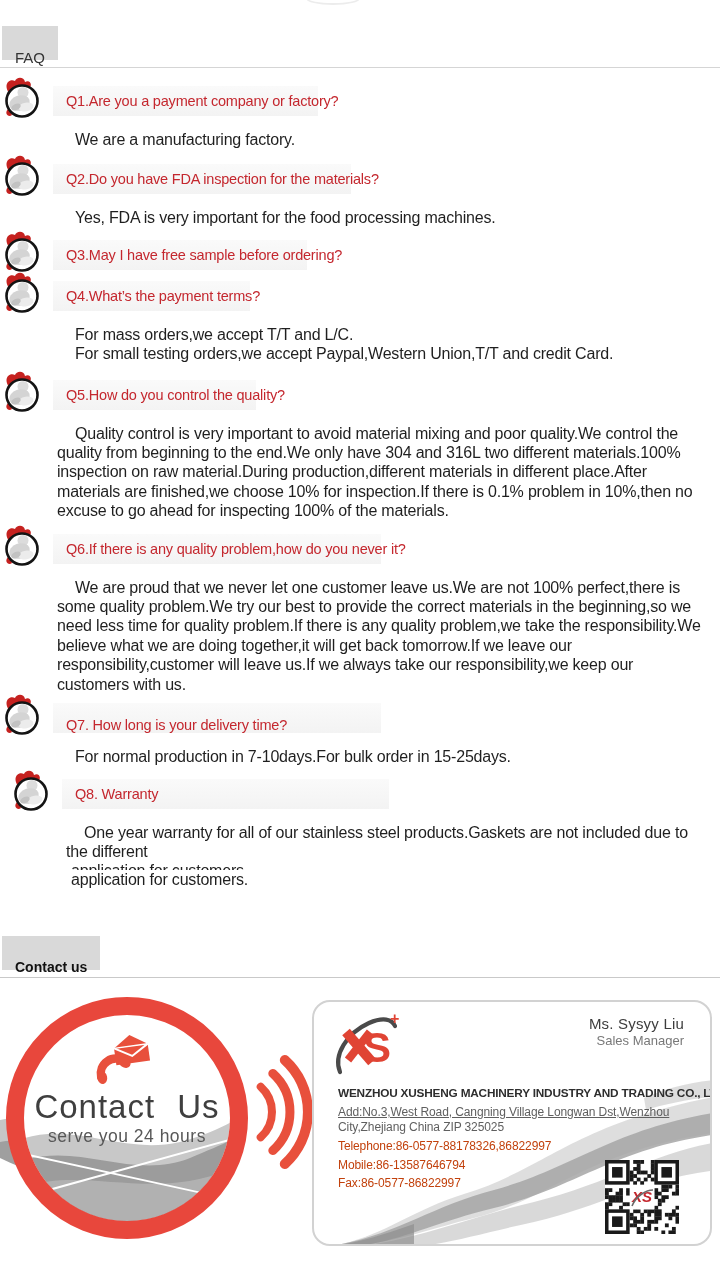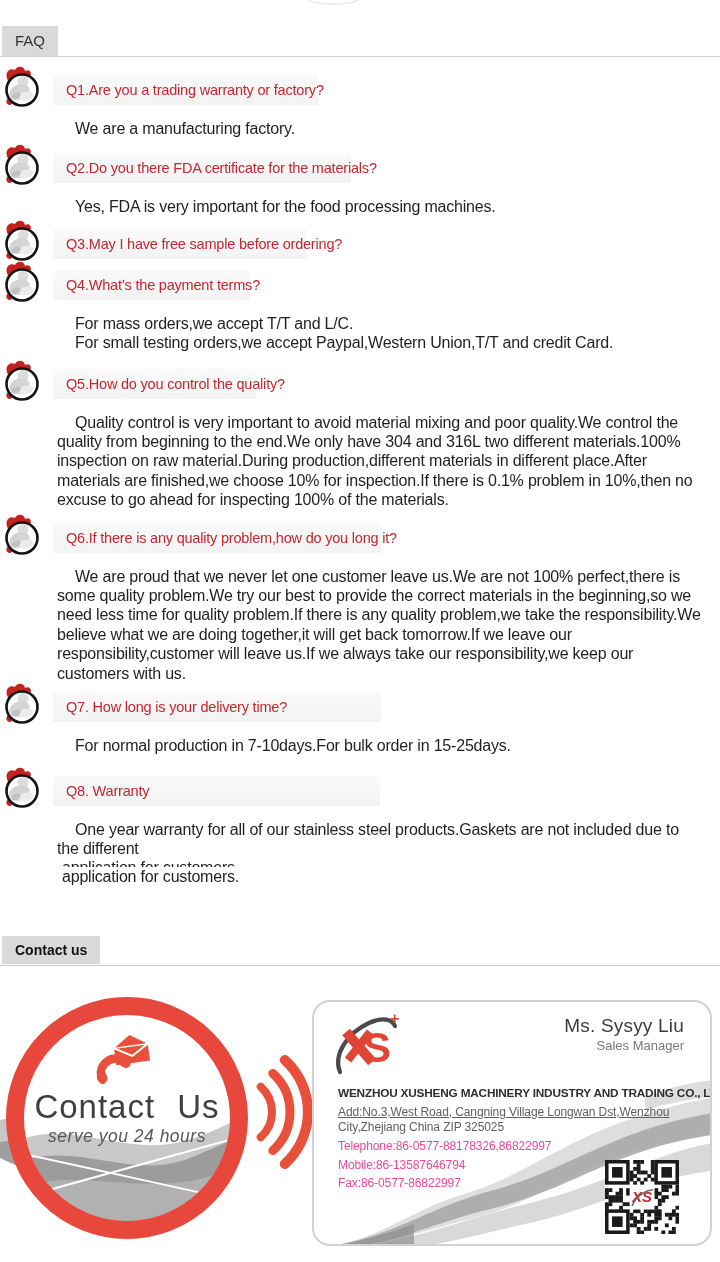--- a/index.html
+++ b/index.html
@@ -8,21 +8,21 @@
     position:relative; width:720px; height:1262px; margin:0 auto;
     background:#ffffff; overflow:hidden;
     font-family:"Liberation Sans","DejaVu Sans",sans-serif;
     -webkit-font-smoothing:antialiased;
   }
   .top-stub{ position:absolute; left:306px; top:-8px; width:54px; height:13px;
     border:2px solid #ececec; border-radius:50%; background:#fff; }
 
   
   .sec-tab{ display:inline-block; background:#d9d9d9; color:#333;
-    font-size:15px; height:30px; line-height:30px; padding:0 13px; }
+    font-size:15px; height:30px; line-height:30px; padding:17px 13px; }
   .rule{ height:1px; background:#d5d5d5; }
 
   
   #faq-section{ position:absolute; top:0; left:0; width:720px; }
   #faq-tab-row{ margin-top:26px; margin-left:2px; }
   #faq-rule{ margin-top:0; }
   .faq-item{ position:relative; }
   .q-row{ position:relative; height:30px; }
   .q-icon{ position:absolute; left:2px; top:-9px; width:38px; height:42px; }
   .q-bar{ margin-left:53px; height:30px; background:linear-gradient(#fafafa,#f3f3f3);
@@ -38,35 +38,35 @@
   #contact-section{ position:absolute; top:936px; left:0; width:720px; height:326px; }
   #contact-tab{ margin-left:2px; font-weight:bold; font-size:14px; color:#111;
     height:28px; line-height:28px; }
   #contact-rule{ margin-top:1px; background:#c9c9c9; }
 
   #badge-wrap{ position:absolute; left:0; top:54px; width:320px; height:272px; }
   #badge-wrap svg{ position:absolute; left:0; top:0; }
   .badge-title{ position:absolute; left:0; top:98px; width:254px; text-align:center;
     font-size:33px; font-weight:300; color:#3f3f3f; letter-spacing:1px; word-spacing:12px; }
   .badge-sub{ position:absolute; left:0; top:136px; width:254px; text-align:center;
-    font-size:17.5px; font-weight:300; color:#585858; letter-spacing:0.5px;font-style:italic; }
+    font-size:17.5px; font-weight:300; color:#585858; letter-spacing:0.5px; }
 
   #card{ position:absolute; left:312px; top:64px; width:400px; height:246px;
     background:#fff; border:2px solid #d2d2d2; border-radius:18px; overflow:hidden; }
   #card-waves{ position:absolute; left:0; top:0; z-index:0; }
   .card-z{ position:absolute; z-index:2; }
   #card-logo{ left:16px; top:8px; width:74px; height:70px; }
   #person{ right:26px; top:13px; text-align:right; }
-  #person-name{ font-size:19px; color:#3d3d3d; letter-spacing:0.2px;margin-left:8px; }
+  #person-name{ font-size:15px; color:#3d3d3d; letter-spacing:0.2px;margin-left:8px; }
   #person-title{ font-size:13px; color:#787878; margin-top:1px; }
   #company{ left:24px; top:84px; font-size:11.8px; font-weight:bold; color:#2e2e2e;
     letter-spacing:-0.2px; white-space:nowrap; }
   .addr{ left:24px; width:345px; font-size:12px; color:#5f5f5f; letter-spacing:-0.1px; }
   #addr1{ top:103px;text-decoration:underline; } #addr2{ top:118px; }
-  .contact-line{ left:24px; font-size:12px; color:#ec4899; letter-spacing:-0.1px; }
+  .contact-line{ left:24px; font-size:12px; color:#c2410c; letter-spacing:-0.1px; }
   #tel{ top:137px; } #mob{ top:156px; } #fax{ top:174px; }
   #qr-box{ left:291px; top:158px; width:74px; height:74px; }
 </style>
 </head>
 <body>
 
 <div id="page">
   <div class="top-stub"></div>
 
   <div id="faq-section">
@@ -82,21 +82,21 @@
             <path d="M7 16 C1 8 7 1 13 4 C14 0 22 -1 23 5 C28 2 31 8 27 12 C21 8 13 9 7 16 Z" fill="#c5211f"></path>
             <path d="M6 32 C2 36 6 41 10 38 L8 33 Z" fill="#c5211f"></path>
             <circle cx="20" cy="24" r="15.5" fill="#ffffff" stroke="#141414" stroke-width="2.6"></circle>
             <circle cx="21" cy="15.5" r="5.5" fill="#dcdcdc"></circle>
             <ellipse cx="17.5" cy="26" rx="10.5" ry="7.5" fill="#d4d4d4" transform="rotate(-18 17.5 26)"></ellipse>
             <ellipse cx="24" cy="30" rx="7.5" ry="4.4" fill="#ececec" transform="rotate(-10 24 30)"></ellipse>
             <ellipse cx="14" cy="30" rx="5" ry="3" fill="#c2c2c2" transform="rotate(-25 14 30)"></ellipse>
           </svg>
         </div>
         <div class="q-bar" style="width: 265px;">
-          <span class="q-text">Q1.Are you a trading warranty or factory?</span>
+          <span class="q-text">Q1.Are you a payment company or factory?</span>
         </div>
       </div>
       <div class="answers">
             <div class="ans-line">We are a manufacturing factory.</div>
           </div>
     </div>
 
     <div class="faq-item" style="margin-top: 15px;">
       <div class="q-row">
         <div class="q-icon">
@@ -104,21 +104,21 @@
             <path d="M7 16 C1 8 7 1 13 4 C14 0 22 -1 23 5 C28 2 31 8 27 12 C21 8 13 9 7 16 Z" fill="#c5211f"></path>
             <path d="M6 32 C2 36 6 41 10 38 L8 33 Z" fill="#c5211f"></path>
             <circle cx="20" cy="24" r="15.5" fill="#ffffff" stroke="#141414" stroke-width="2.6"></circle>
             <circle cx="21" cy="15.5" r="5.5" fill="#dcdcdc"></circle>
             <ellipse cx="17.5" cy="26" rx="10.5" ry="7.5" fill="#d4d4d4" transform="rotate(-18 17.5 26)"></ellipse>
             <ellipse cx="24" cy="30" rx="7.5" ry="4.4" fill="#ececec" transform="rotate(-10 24 30)"></ellipse>
             <ellipse cx="14" cy="30" rx="5" ry="3" fill="#c2c2c2" transform="rotate(-25 14 30)"></ellipse>
           </svg>
         </div>
         <div class="q-bar" style="width: 298px;">
-          <span class="q-text">Q2.Do you there FDA certificate for the materials?</span>
+          <span class="q-text">Q2.Do you have FDA inspection for the materials?</span>
         </div>
       </div>
       <div class="answers">
             <div class="ans-line">Yes, FDA is very important for the food processing machines.</div>
           </div>
     </div>
 
     <div class="faq-item" style="margin-top: 12px;">
       <div class="q-row">
         <div class="q-icon">
@@ -190,51 +190,51 @@
             <path d="M7 16 C1 8 7 1 13 4 C14 0 22 -1 23 5 C28 2 31 8 27 12 C21 8 13 9 7 16 Z" fill="#c5211f"></path>
             <path d="M6 32 C2 36 6 41 10 38 L8 33 Z" fill="#c5211f"></path>
             <circle cx="20" cy="24" r="15.5" fill="#ffffff" stroke="#141414" stroke-width="2.6"></circle>
             <circle cx="21" cy="15.5" r="5.5" fill="#dcdcdc"></circle>
             <ellipse cx="17.5" cy="26" rx="10.5" ry="7.5" fill="#d4d4d4" transform="rotate(-18 17.5 26)"></ellipse>
             <ellipse cx="24" cy="30" rx="7.5" ry="4.4" fill="#ececec" transform="rotate(-10 24 30)"></ellipse>
             <ellipse cx="14" cy="30" rx="5" ry="3" fill="#c2c2c2" transform="rotate(-25 14 30)"></ellipse>
           </svg>
         </div>
         <div class="q-bar" style="width: 328px;">
-          <span class="q-text">Q6.If there is any quality problem,how do you long it?</span>
+          <span class="q-text">Q6.If there is any quality problem,how do you never it?</span>
         </div>
       </div>
       <div class="answers">
             <div class="ans-line">We are proud that we never let one customer leave us.We are not 100% perfect,there is some quality problem.We try our best to provide the correct materials in the beginning,so we need less time for quality problem.If there is any quality problem,we take the responsibility.We believe what we are doing together,it will get back tomorrow.If we leave our responsibility,customer will leave us.If we always take our responsibility,we keep our customers with us.</div>
           </div>
     </div>
 
     <div class="faq-item" style="margin-top: 9px;">
       <div class="q-row">
         <div class="q-icon">
           <svg width="38" height="42" viewBox="0 0 38 42">
             <path d="M7 16 C1 8 7 1 13 4 C14 0 22 -1 23 5 C28 2 31 8 27 12 C21 8 13 9 7 16 Z" fill="#c5211f"></path>
             <path d="M6 32 C2 36 6 41 10 38 L8 33 Z" fill="#c5211f"></path>
             <circle cx="20" cy="24" r="15.5" fill="#ffffff" stroke="#141414" stroke-width="2.6"></circle>
             <circle cx="21" cy="15.5" r="5.5" fill="#dcdcdc"></circle>
             <ellipse cx="17.5" cy="26" rx="10.5" ry="7.5" fill="#d4d4d4" transform="rotate(-18 17.5 26)"></ellipse>
             <ellipse cx="24" cy="30" rx="7.5" ry="4.4" fill="#ececec" transform="rotate(-10 24 30)"></ellipse>
             <ellipse cx="14" cy="30" rx="5" ry="3" fill="#c2c2c2" transform="rotate(-25 14 30)"></ellipse>
           </svg>
         </div>
-        <div class="q-bar" style="width: 328px;">
+        <div class="q-bar" style="width: 328px; align-items: flex-end;">
           <span class="q-text">Q7. How long is your delivery time?</span>
         </div>
       </div>
       <div class="answers">
             <div class="ans-line">For normal production in 7-10days.For bulk order in 15-25days.</div>
           </div>
     </div>
 
-    <div class="faq-item" style="margin-top: 20px;">
+    <div class="faq-item" style="margin-top: 12px; padding-left: 9px;">
       <div class="q-row">
         <div class="q-icon">
           <svg width="38" height="42" viewBox="0 0 38 42">
             <path d="M7 16 C1 8 7 1 13 4 C14 0 22 -1 23 5 C28 2 31 8 27 12 C21 8 13 9 7 16 Z" fill="#c5211f"></path>
             <path d="M6 32 C2 36 6 41 10 38 L8 33 Z" fill="#c5211f"></path>
             <circle cx="20" cy="24" r="15.5" fill="#ffffff" stroke="#141414" stroke-width="2.6"></circle>
             <circle cx="21" cy="15.5" r="5.5" fill="#dcdcdc"></circle>
             <ellipse cx="17.5" cy="26" rx="10.5" ry="7.5" fill="#d4d4d4" transform="rotate(-18 17.5 26)"></ellipse>
             <ellipse cx="24" cy="30" rx="7.5" ry="4.4" fill="#ececec" transform="rotate(-10 24 30)"></ellipse>
             <ellipse cx="14" cy="30" rx="5" ry="3" fill="#c2c2c2" transform="rotate(-25 14 30)"></ellipse>

